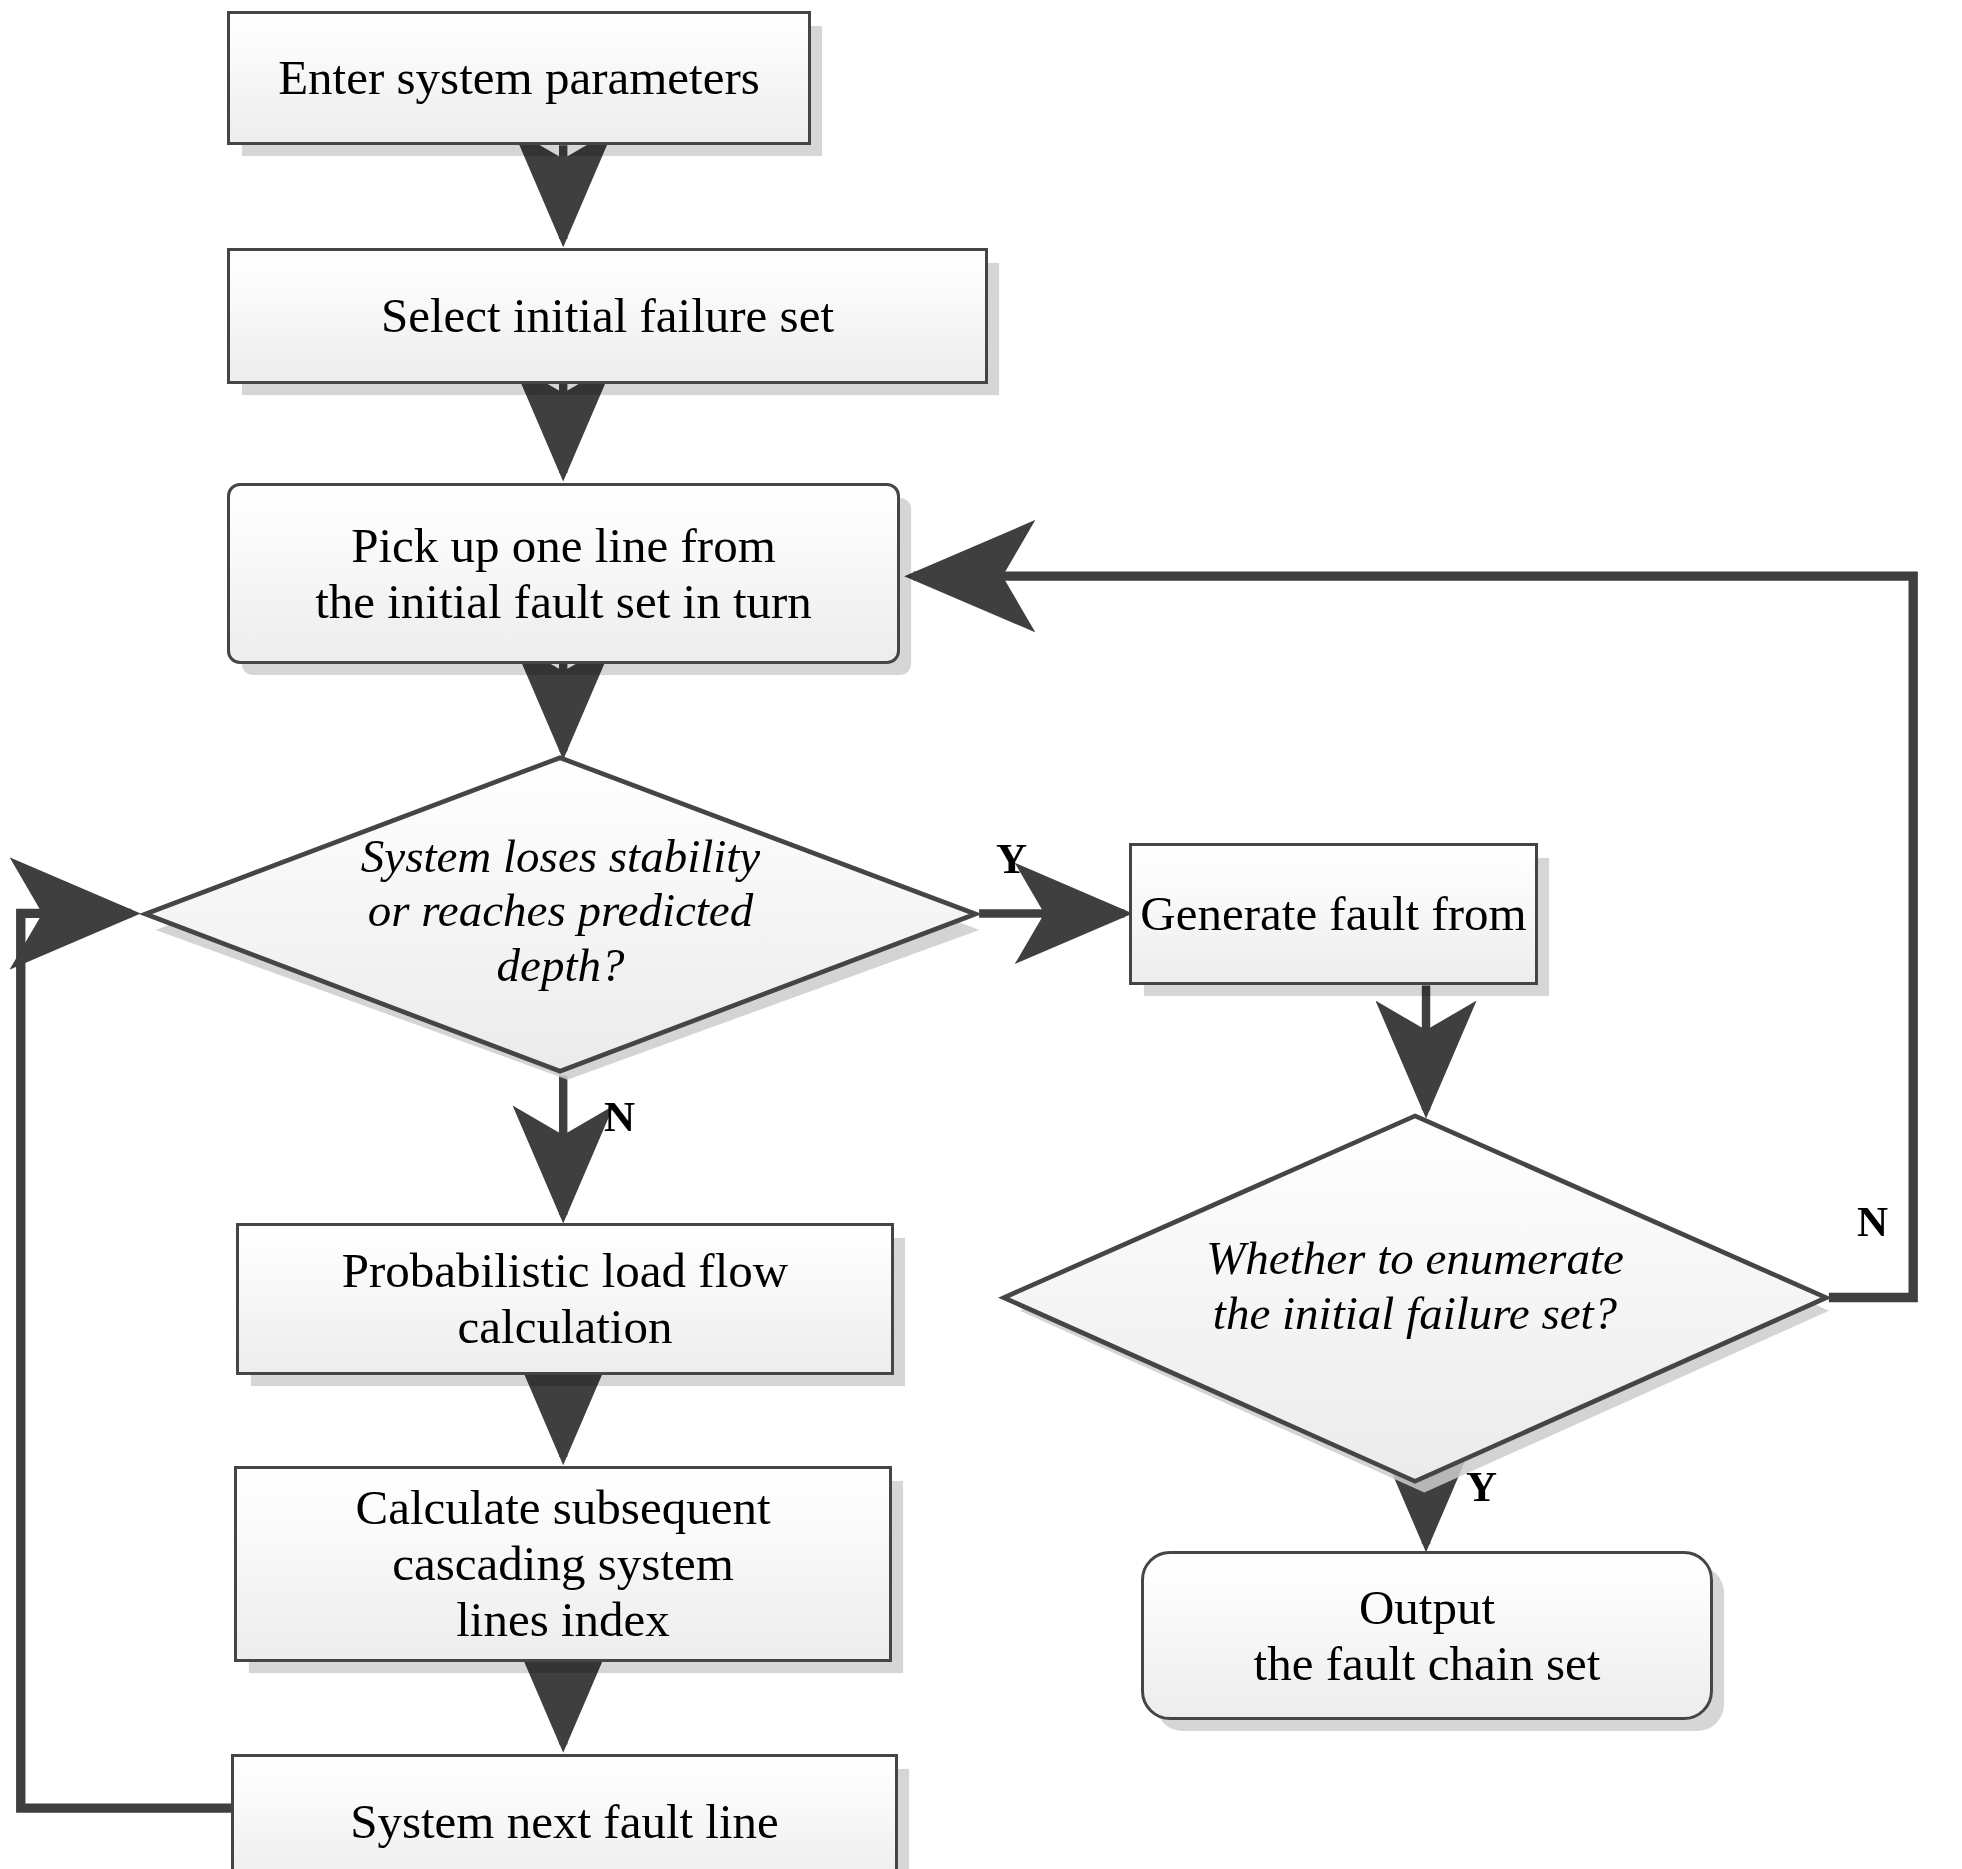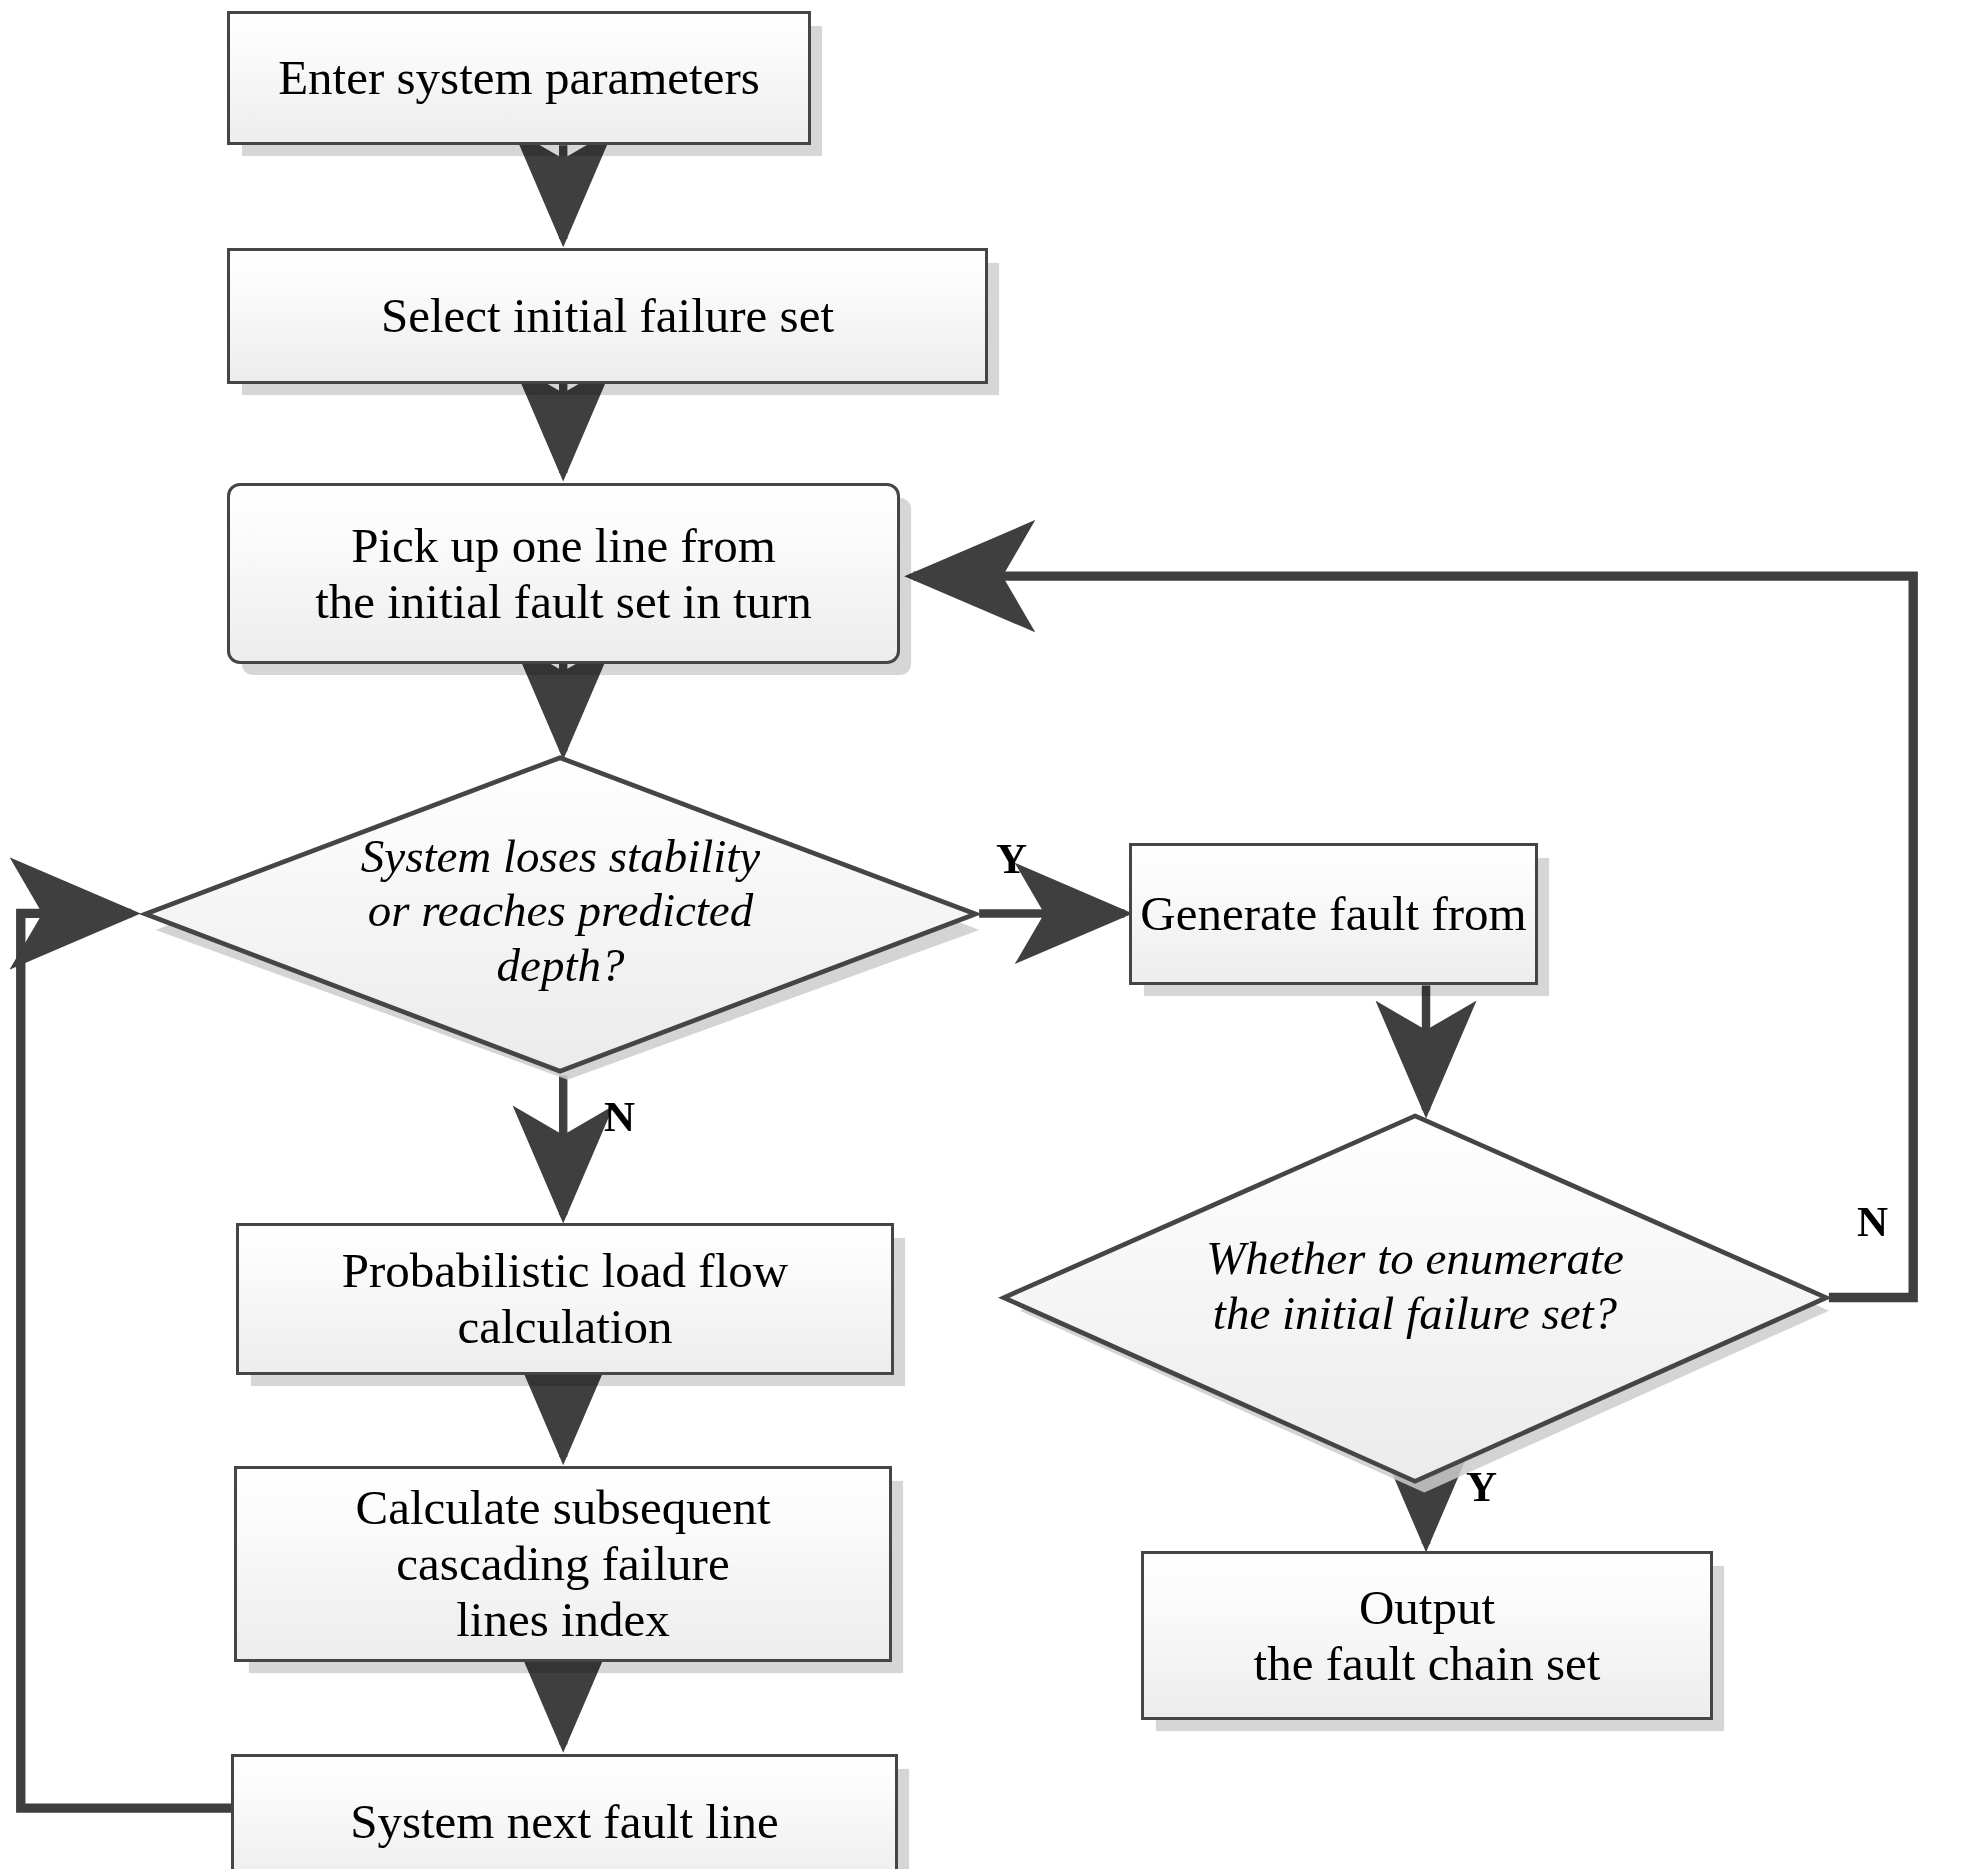--- a/index.html
+++ b/index.html
@@ -138,29 +138,29 @@
 the initial failure set?</span>
   </div>
 
   <div class="node box t52" style="left:236px;top:1223px;width:658px;height:152px;">
     <span class="lbl">Probabilistic load flow
 calculation</span>
   </div>
 
   <div class="node box t52" style="left:234px;top:1466px;width:658px;height:196px;">
     <span class="lbl">Calculate subsequent
-cascading failure
+cascading system
 lines index</span>
   </div>
 
   <div class="node box t52" style="left:231px;top:1754px;width:667px;height:136px;">
     <span class="lbl">System next fault line</span>
   </div>
 
-  <div class="node box t52" style="left:1141px;top:1551px;width:572px;height:169px;">
+  <div class="node box t52" style="left:1141px;top:1551px;width:572px;height:169px;border-radius:29px;">
     <span class="lbl">Output
 the fault chain set</span>
   </div>
 
   <span class="flag" style="left:996px;top:834px;">Y</span>
 
   <span class="flag" style="left:604px;top:1092px;">N</span>
 
   <span class="flag" style="left:1857px;top:1197px;">N</span>
 

